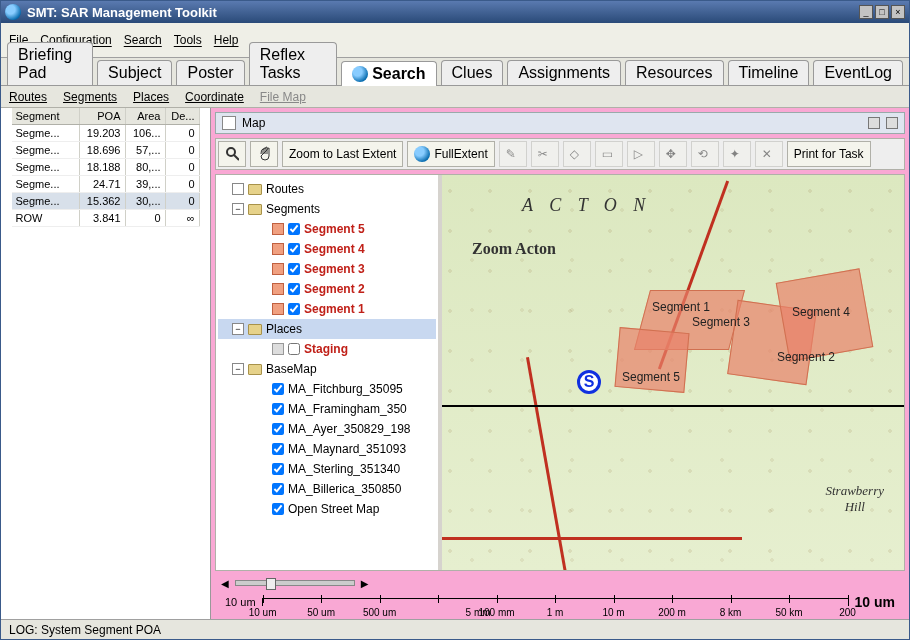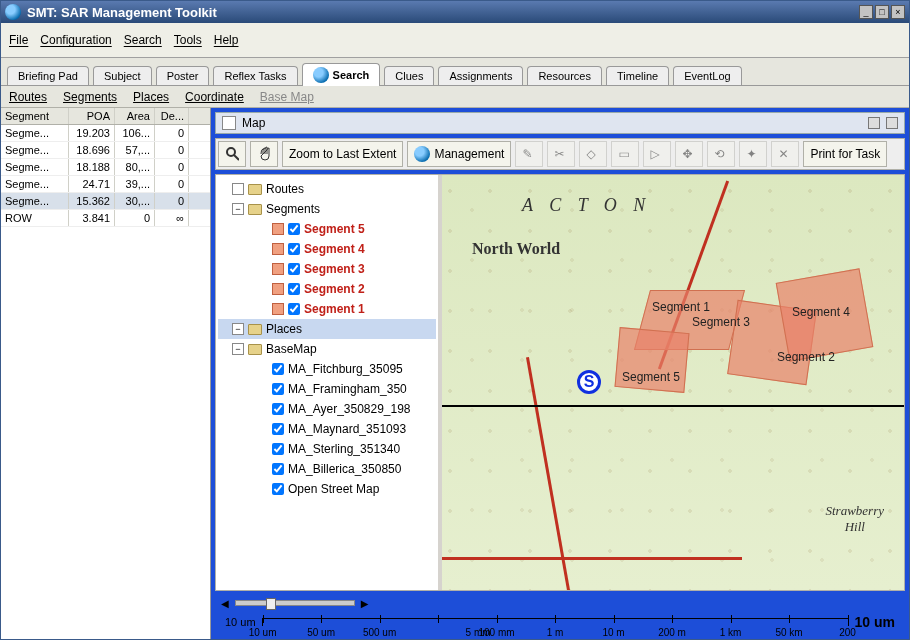--- a/index.html
+++ b/index.html
@@ -6,35 +6,35 @@
 html, body { width: 910px; height: 640px; font-family: "Segoe UI", Tahoma, Arial, sans-serif; font-size: 12px; background: #d6d3ce; overflow: hidden; }
 .window { width: 910px; height: 640px; display: flex; flex-direction: column; border: 1px solid #3a5a8a; }
 .titlebar { background: linear-gradient(#5a7ab0, #2a4a78); color: #fff; height: 22px; display: flex; align-items: center; padding: 0 4px; gap: 6px; }
 .titlebar-icon { width: 16px; height: 16px; display: inline-flex; align-items: center; justify-content: center; }
 .titlebar-text { flex: 1; font-weight: bold; font-size: 13px; }
 .titlebar-btns { display: flex; gap: 2px; }
 .tb-btn { width: 14px; height: 14px; background: #c3c3c3; border: 1px solid #555; display: flex; align-items: center; justify-content: center; font-size: 9px; cursor: pointer; color:#000; }
 .menubar { background: #efefe7; height: 22px; display: flex; align-items: center; padding: 17px 8px; gap: 12px; border-bottom: 1px solid #a0a0a0; }
 .menubar span { cursor: pointer; text-decoration: underline; text-underline-offset: 2px; }
 .tabs { background: #e6e6de; height: 28px; display: flex; align-items: flex-end; padding: 0 6px; gap: 4px; border-bottom: 1px solid #999; }
-.tab { border: 1px solid #999; border-bottom: none; padding: 3px 10px; background: #eee; border-radius: 4px 4px 0 0; cursor: pointer; display:flex; align-items:center; gap:4px; font-size:11px;}
+.tab { border: 1px solid #999; border-bottom: none; padding: 3px 10px; background: #eee; border-radius: 4px 4px 0 0; cursor: pointer; display:flex; align-items:center; gap:4px; font-size:16px;}
 .tab.active { background: #fff; font-weight: bold; position: relative; top: 1px; }
 .subtabs { background: #e6e6de; height: 22px; display: flex; align-items: center; gap: 16px; padding: 0 8px; border-bottom: 1px solid #b0b0a8; position:relative;}
 .subtabs .sub { cursor: pointer; text-decoration: underline; }
 .coords { position:absolute; right:6px; font-size:11px; color:#333; }
 .content { flex: 1; display: flex; overflow: hidden; }
-.leftpane { width: 210px; background: #fff; border-right: 1px solid #999; display: flex; flex-direction: column; overflow:hidden;}
+.leftpane { width: 210px; background: #fff; border-right: 1px solid #999; display: flex; flex-direction: column; overflow:hidden;align-items:center;}
 .table { font-size: 11px; }
 .thead { display: flex; background: #e6e6de; border-bottom: 1px solid #b0b0a8; }
 .th, .td { border-right: 1px solid #d0d0c8; padding: 2px 4px; text-align: left; overflow: hidden; white-space: nowrap; text-overflow: ellipsis; }
 .th { background:#e6e6de; }
 .col0 { width: 68px; } .col1 { width: 46px; text-align:right;} .col2 { width: 40px; text-align:right;} .col3 { width: 34px; text-align:right;}
 .trow { display: flex; border-bottom: 1px solid #eee; }
 .trow.sel { background: #d8e0ea; }
-.rightpane { flex: 1; display: flex; flex-direction: column; background:#1d4ed8; padding:4px; gap:4px; overflow:hidden;}
+.rightpane { flex: 1; display: flex; flex-direction: column; background:#f9a8d4; padding:4px; gap:4px; overflow:hidden;}
 .maphead { height: 22px; display: flex; align-items: center; background:#dfe5f0; border:1px solid #9aa; padding: 0 6px; gap:6px;}
 .maphead .icon { width:14px; height:14px; border:1px solid #888; background:#fff;}
 .maphead .spacer { flex:1; }
 .maphead .winbtn { width:12px; height:12px; border:1px solid #777; background:#ddd; cursor:pointer;}
 .toolbar { height: 32px; background:#eee; border:1px solid #b0b0a8; display:flex; align-items:center; padding:2px; gap:4px;}
 .tbtn { height:26px; border:1px solid #b0b0a8; background:#f4f4ec; padding:0 6px; display:flex; align-items:center; gap:4px; cursor:pointer; font-size:12px;}
 .tbtn.icon { width:28px; }
 .tbtn.disabled { opacity:0.45; cursor:default;}
 .splitter { width:4px; background:#d6d3ce; cursor:col-resize;}
 .mapbody { flex:1; display:flex; border:1px solid #b0b0a8; overflow:hidden;}
@@ -112,21 +112,21 @@
     <div class="tab">Resources</div>
     <div class="tab">Timeline</div>
     <div class="tab">EventLog</div>
   </div>
 
   <div class="subtabs">
     <span class="sub">Routes</span>
     <span class="sub">Segments</span>
     <span class="sub">Places</span>
     <span class="sub">Coordinate</span>
-    <span class="sub" style="color:#888">Base Map</span>
+    <span class="sub" style="color:#888">File Map</span>
   </div>
 
   <div class="content">
     <div class="leftpane">
       <div class="table">
         <div class="thead">
           <div class="th col0">Segment</div>
           <div class="th col1">POA</div>
           <div class="th col2">Area</div>
           <div class="th col3">De...</div>
@@ -189,21 +189,21 @@
             </svg>
           </div>
         <div class="tbtn icon">
             <svg width="16" height="16">
               <path d="M4 8 Q4 3 6 3 L6 8 M6 4 Q6 2 8 2 L8 8 M8 3 Q8 1 10 1 L10 8 M10 4 Q10 2 12 2 L12 10 Q12 14 8 14 Q4 14 4 10 Z" fill="none" stroke="#333"></path>
             </svg>
           </div>
         <div class="tbtn">Zoom to Last Extent</div>
         <div class="tbtn">
             <span class="globe"></span>
-            <span>Management</span>
+            <span>FullExtent</span>
           </div>
         <div class="tbtn icon disabled">✎</div>
         <div class="tbtn icon disabled">✂</div>
         <div class="tbtn icon disabled">◇</div>
         <div class="tbtn icon disabled">▭</div>
         <div class="tbtn icon disabled">▷</div>
         <div class="tbtn icon disabled">✥</div>
         <div class="tbtn icon disabled">⟲</div>
         <div class="tbtn icon disabled">✦</div>
         <div class="tbtn icon disabled">✕</div>
@@ -245,20 +245,25 @@
             <div class="treerow ind3">
               <span class="layericon seglayer"></span>
               <input type="checkbox" class="cb" checked="" style="">
               <span class="red">Segment 1</span>
             </div>
             <div class="treerow ind1 sel">
               <span class="expand">−</span>
               <span class="foldericon"></span>
               <span>Places</span>
             </div>
+            <div class="treerow ind3">
+              <span class="layericon"></span>
+              <input type="checkbox" class="cb" style="">
+              <span class="red">Staging</span>
+            </div>
             <div class="treerow ind1">
               <span class="expand">−</span>
               <span class="foldericon"></span>
               <span>BaseMap</span>
             </div>
             <div class="treerow ind3">
               <input type="checkbox" class="cb" checked="" style="">
               <span>MA_Fitchburg_35095</span>
             </div>
             <div class="treerow ind3">
@@ -288,21 +293,21 @@
           </div>
         <div class="splitter"></div>
         <div class="mapview">
           <div class="mapimg">
             <div class="contour"></div>
             <div class="road rd1"></div>
             <div class="road rd2"></div>
             <div class="road rd3"></div>
             <div class="blackline" style="top:230px; left:0; width:100%;"></div>
             <div class="lbl" style="top:20px; left:80px; font-size:18px; letter-spacing:6px;">A C T O N</div>
-            <div class="lbl" style="top:65px; left:30px; font-size:16px; font-weight:bold; font-style:normal;">North World</div>
+            <div class="lbl" style="top:65px; left:30px; font-size:16px; font-weight:bold; font-style:normal;">Zoom Acton</div>
             <div class="lbl" style="bottom:55px; right:20px; font-size:13px; white-space:pre; text-align:center;">Strawberry
 Hill</div>
             <div class="segshape" style="top:115px; left:200px; width:95px; height:60px; transform:skewX(-15deg);"></div>
             <div class="segshape" style="top:130px; left:290px; width:80px; height:75px; transform:rotate(8deg);"></div>
             <div class="segshape" style="top:100px; left:340px; width:85px; height:80px; transform:rotate(-10deg);"></div>
             <div class="segshape" style="top:155px; left:175px; width:70px; height:60px; transform:rotate(5deg);"></div>
             <div class="seglabel" style="top:125px; left:210px;">Segment 1</div>
             <div class="seglabel" style="top:175px; left:335px;">Segment 2</div>
             <div class="seglabel" style="top:140px; left:250px;">Segment 3</div>
             <div class="seglabel" style="top:130px; left:350px;">Segment 4</div>
@@ -335,25 +340,28 @@
               <div class="scalelabel" style="left: 30%; margin-left: 40px;">5 mm</div>
               <div style="position: absolute; left: 40%; top: -4px; width: 1px; height: 8px; background: rgb(0, 0, 0);"></div>
               <div class="scalelabel" style="left: 40%;">100 mm</div>
               <div style="position: absolute; left: 50%; top: -4px; width: 1px; height: 8px; background: rgb(0, 0, 0);"></div>
               <div class="scalelabel" style="left: 50%;">1 m</div>
               <div style="position: absolute; left: 60%; top: -4px; width: 1px; height: 8px; background: rgb(0, 0, 0);"></div>
               <div class="scalelabel" style="left: 60%;">10 m</div>
               <div style="position: absolute; left: 70%; top: -4px; width: 1px; height: 8px; background: rgb(0, 0, 0);"></div>
               <div class="scalelabel" style="left: 70%;">200 m</div>
               <div style="position: absolute; left: 80%; top: -4px; width: 1px; height: 8px; background: rgb(0, 0, 0);"></div>
-              <div class="scalelabel" style="left: 80%;">1 km</div>
+              <div class="scalelabel" style="left: 80%;">8 km</div>
               <div style="position: absolute; left: 90%; top: -4px; width: 1px; height: 8px; background: rgb(0, 0, 0);"></div>
               <div class="scalelabel" style="left: 90%;">50 km</div>
               <div style="position: absolute; left: 100%; top: -4px; width: 1px; height: 8px; background: rgb(0, 0, 0);"></div>
               <div class="scalelabel" style="left: 100%;">200 km</div>
             </div>
           <span style="font-size:14px; font-weight:bold;">10 um</span>
         </div>
       </div>
     </div>
   </div>
 
+  <div class="status">
+    <span>LOG: System Segment POA</span>
+  </div>
 </div>
 
 </body></html>

